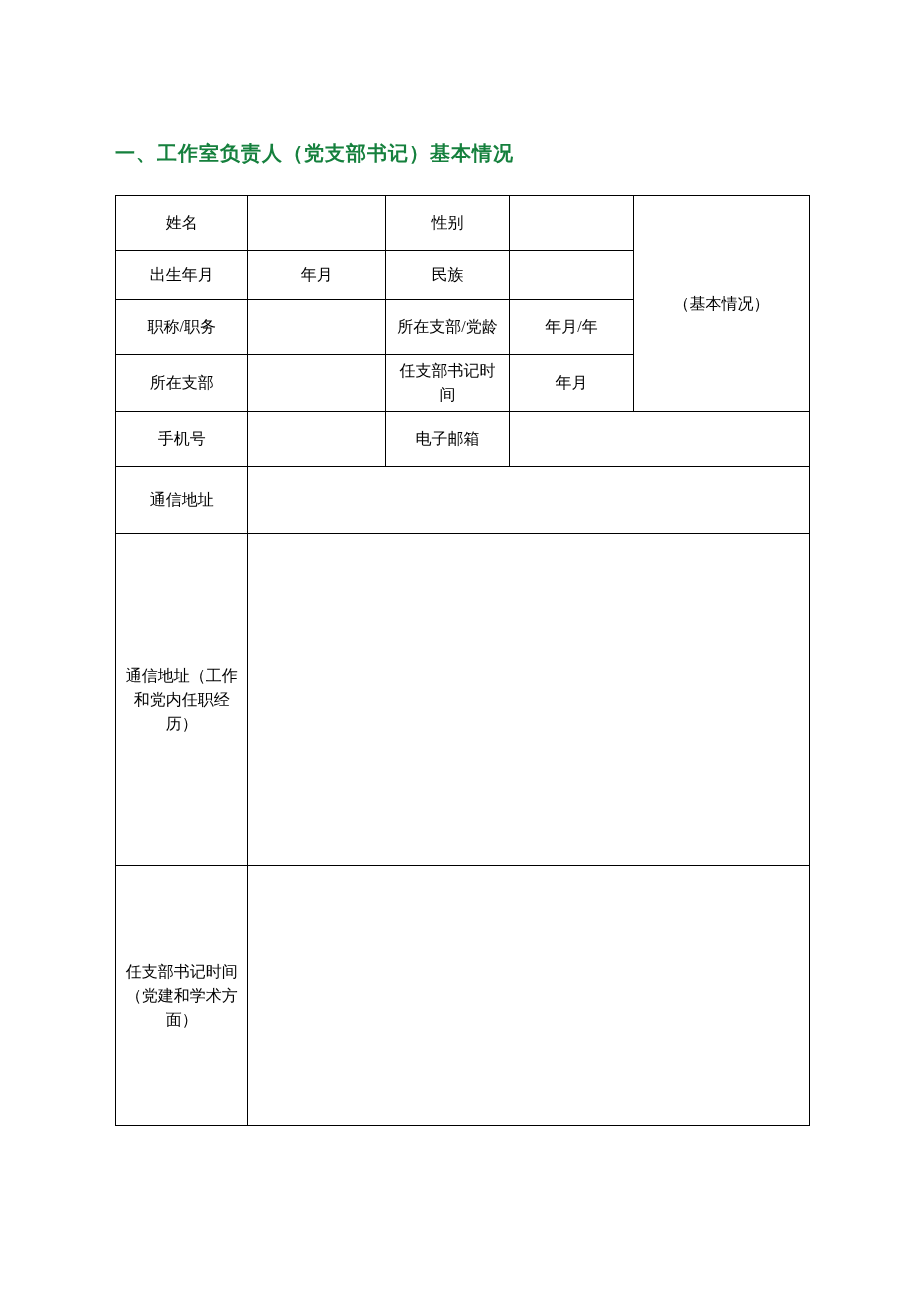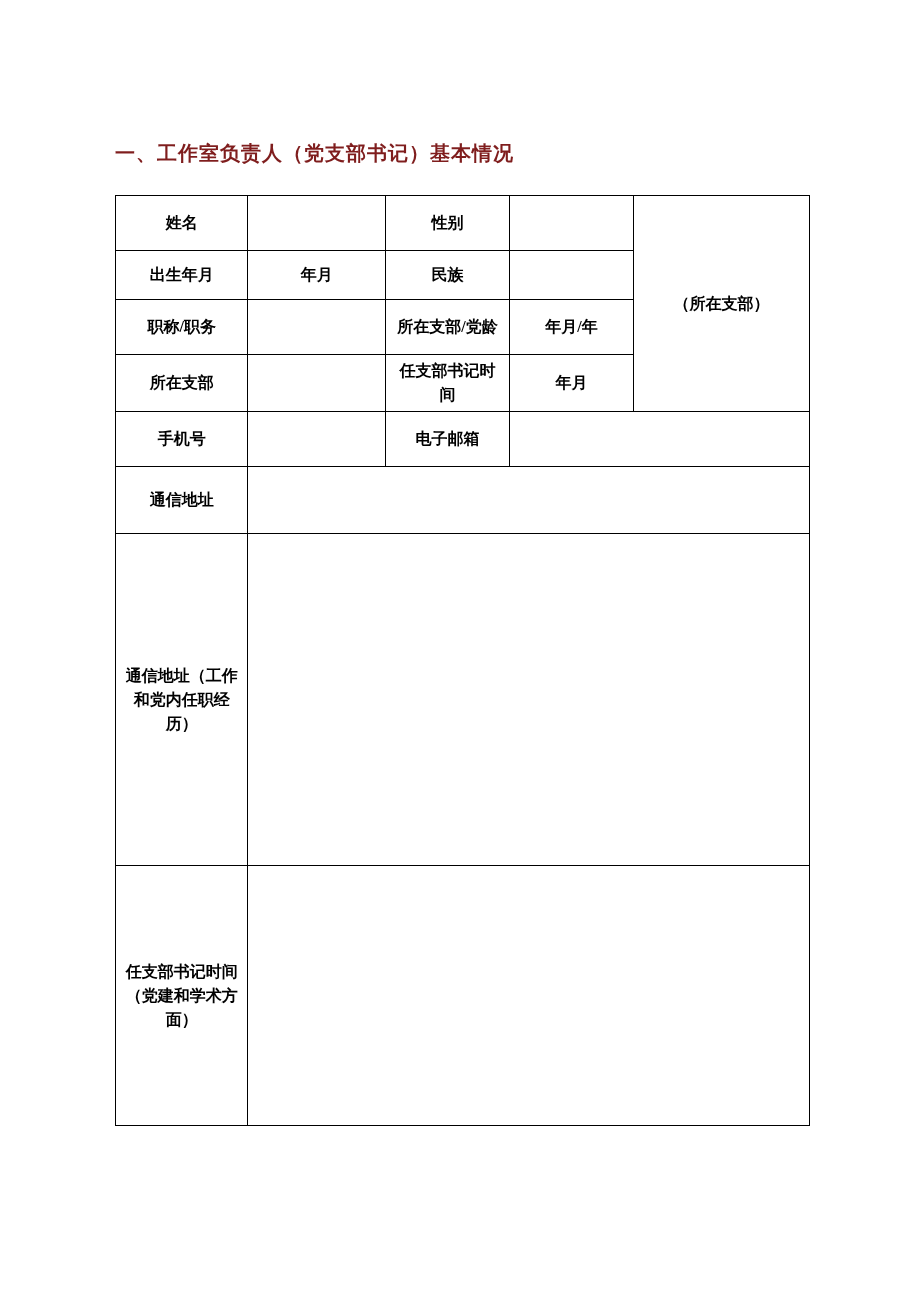--- a/index.html
+++ b/index.html
@@ -1,32 +1,31 @@
 <!DOCTYPE html>
 <html><head>
   <meta charset="utf-8">
   <style>
     * {
       margin: 0;
       padding: 0;
       box-sizing: border-box;
-      font-weight: bold;
     }
     body {
       background: #ffffff;
       font-family: "SimSun", "宋体", serif;
       width: 920px;
       height: 1301px;
       padding: 140px 110px 0 115px;
     }
     .section-title {
       font-family: "SimHei", "黑体", sans-serif;
       font-size: 20px;
       font-weight: bold;
-      color: #7f1d1d;
+      color: #15803d;
       margin-bottom: 28px;
       letter-spacing: 1px;
     }
     table {
       border-collapse: collapse;
       width: 100%;
       table-layout: fixed;
     }
     td {
       border: 1px solid #000;
@@ -73,21 +72,21 @@
     <col class="col-label2">
     <col class="col-val2">
     <col class="col-photo">
   </colgroup>
   <tbody>
       <tr class="row-a">
     <td>姓名</td>
     <td></td>
     <td>性别</td>
     <td></td>
-    <td rowspan="4">（所在支部）</td>
+    <td rowspan="4">（基本情况）</td>
   </tr>
   <tr class="row-b">
     <td>出生年月</td>
     <td>年月</td>
     <td>民族</td>
     <td></td>
   </tr>
   <tr class="row-c">
     <td>职称/职务</td>
     <td></td>

